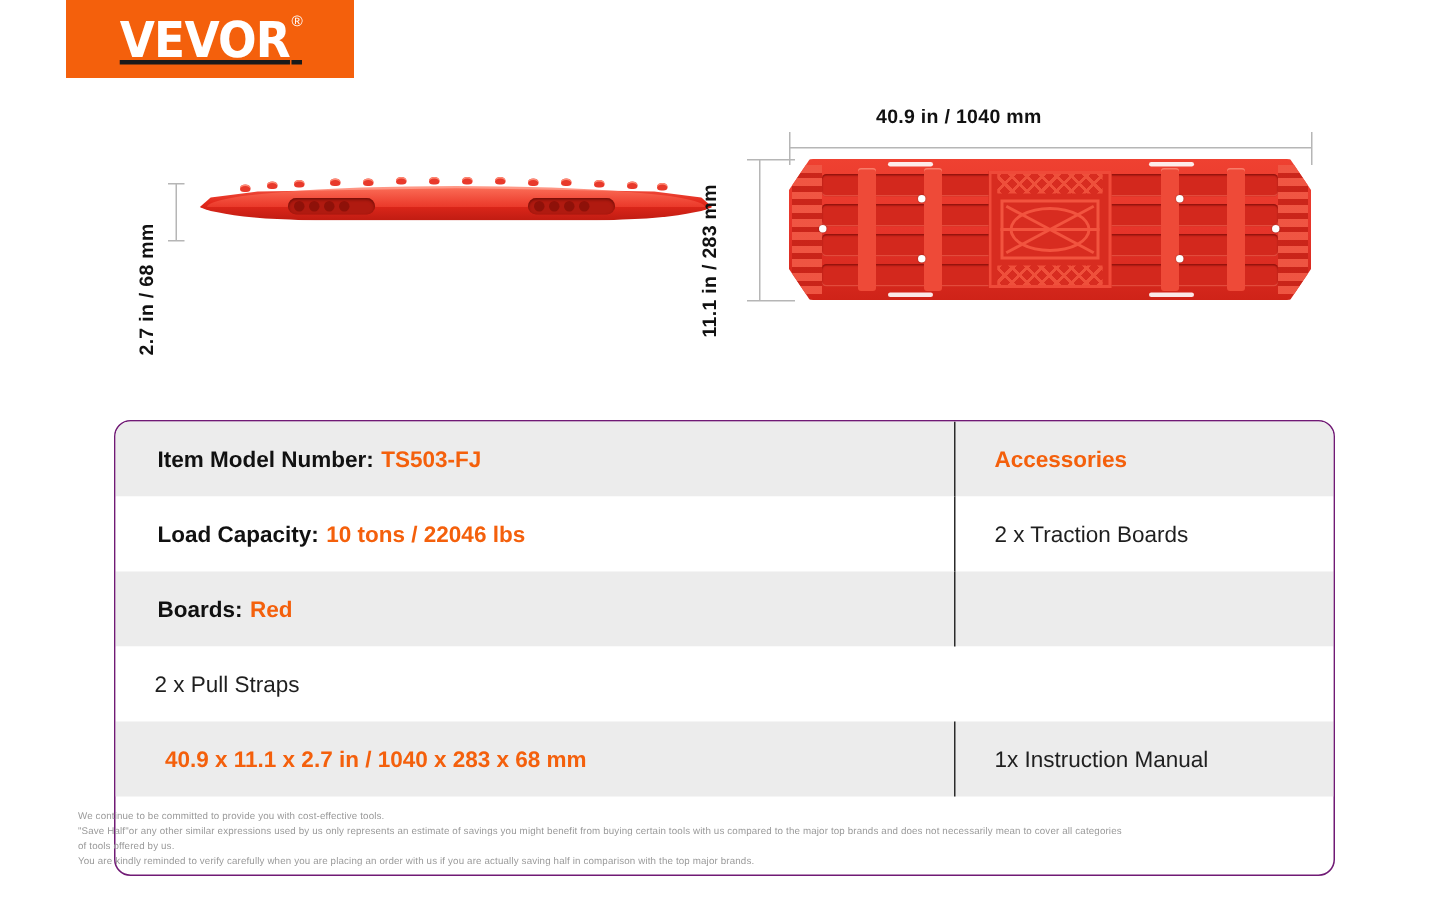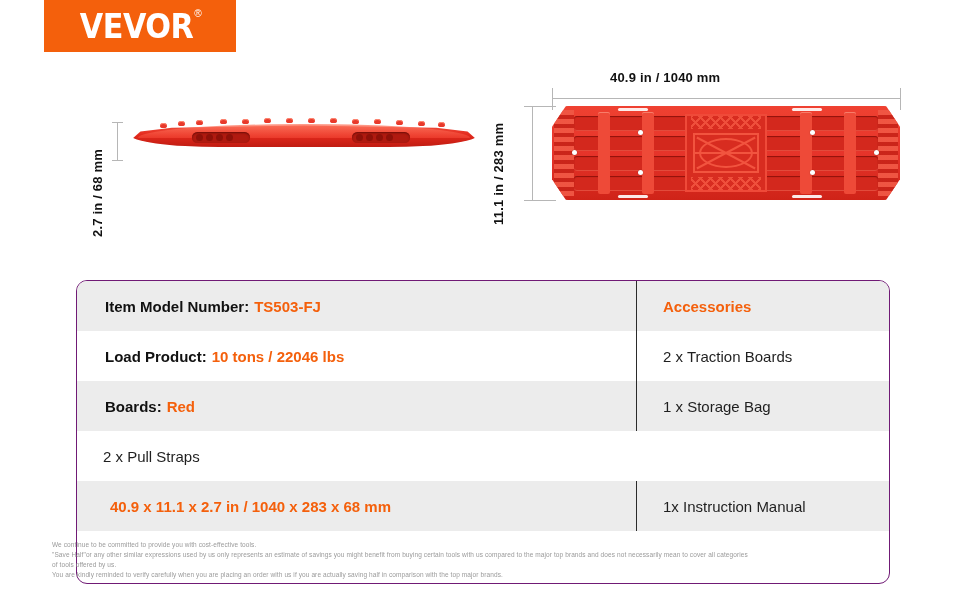--- a/index.html
+++ b/index.html
@@ -20,20 +20,21 @@
   .logo-block {
     position: absolute;
     left: 44px;
     top: 0px;
     width: 192px;
     height: 52px;
     background: #F4600C;
     display: flex;
     align-items: center;
     justify-content: center;
+    text-decoration: underline;
   }
   .logo-word {
     font-family: "DejaVu Sans", sans-serif;
     font-weight: bold;
     font-size: 33px;
     letter-spacing: -0.5px;
     color: #ffffff;
     line-height: 1;
     position: relative;
     font-stretch: condensed;
@@ -145,21 +146,21 @@
     top: 2px;
     width: 7px;
     height: 7px;
     background: #8e1109;
     border-radius: 50%;
   }
 
   
   .top-group {
     position: absolute;
-    left: 498px;
+    left: 472px;
     top: 0px;
     width: 420px;
     height: 210px;
   }
   .hlabel {
     position: absolute;
     font-size: 13px;
     font-weight: bold;
     color: #111;
     white-space: nowrap;
@@ -459,35 +460,32 @@
       <span class="lbl">Item Model Number:</span>
       <span class="val">TS503-FJ</span>
     </div>
     <div class="cell-right">
       <span class="acc-head">Accessories</span>
     </div>
   </div>
 
   <div class="spec-row even">
     <div class="cell-left">
-      <span class="lbl">Load Product:</span>
+      <span class="lbl">Load Capacity:</span>
       <span class="val">10 tons / 22046 lbs</span>
     </div>
     <div class="cell-right">
       <span class="acc-item">2 x Traction Boards</span>
     </div>
   </div>
 
   <div class="spec-row odd">
     <div class="cell-left">
       <span class="lbl">Boards:</span>
       <span class="val">Red</span>
-    </div>
-    <div class="cell-right">
-      <span class="acc-item">1 x Storage Bag</span>
     </div>
   </div>
 
   <div class="spec-row even">
     <div class="cell-right">
       <span class="acc-item">2 x Pull Straps</span>
     </div>
   </div>
 
   <div class="spec-row odd">

